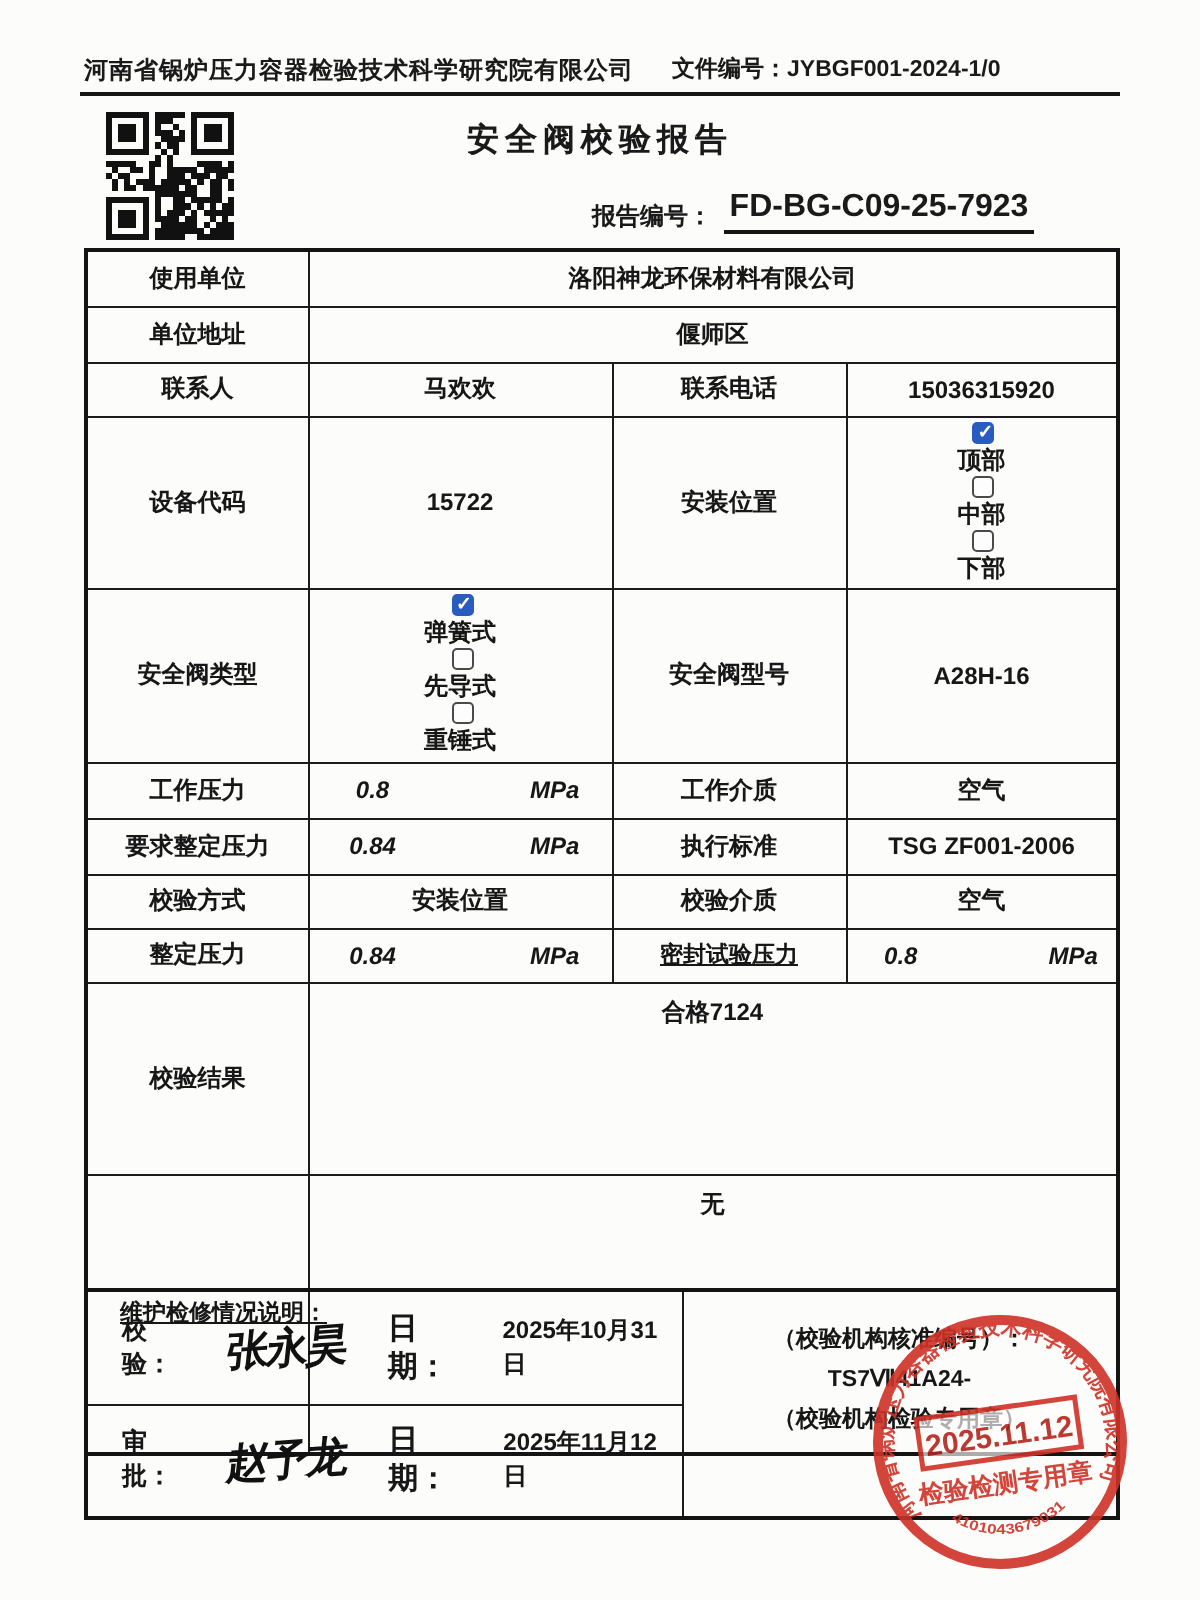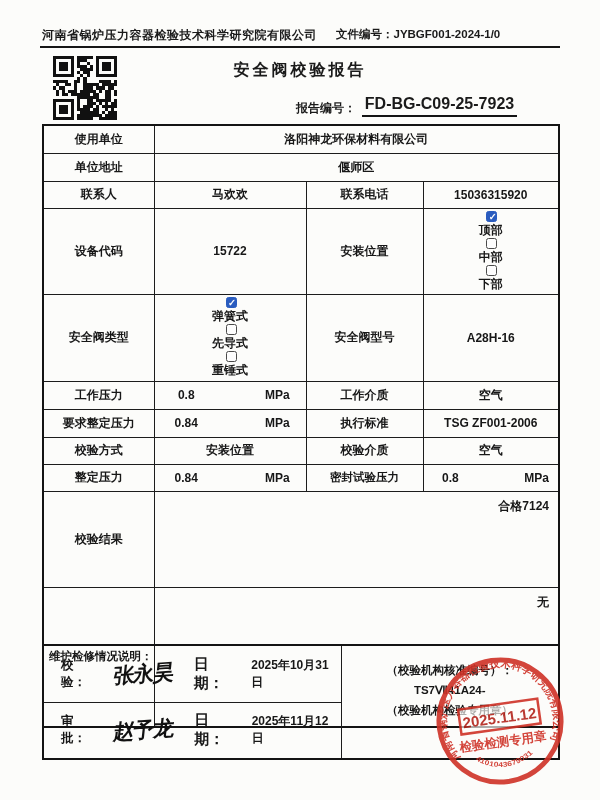--- a/index.html
+++ b/index.html
@@ -21,24 +21,24 @@
   
   table { border-collapse:collapse; table-layout:fixed; position:absolute; left:42px;
           font-size:12px; font-weight:bold; color:#171717; }
   td { border:1.6px solid #1c1c1c; text-align:center; vertical-align:middle; padding:2px 3px; }
   table.main  { top:124px; width:516px; }
   table.dates { top:613px; width:516px; }
   table.sign  { top:644px; width:516px; }
   table.main, table.dates, table.sign { border:2px solid #141414; }
   .h28 td{height:28px} .h27 td{height:27px} .h30 td{height:30px}
   .tall96 td{height:96px} .tall140 td{height:140px} .h57 td{height:57px}
-  td.topleft { vertical-align:top; text-align:right; padding:6px 9px; }
-  td.small-label { font-size:11.5px; white-space:nowrap; padding:2px 5px; }
-  
-  .pv { display:flex; width:100%; align-items:center; }
+  td.topleft { vertical-align:top; text-align:center; padding:6px 9px; }
+  td.small-label { font-size:11.5px; white-space:nowrap; padding:2px 16px;text-decoration:underline; }
+  
+  .pv { display:flex; width:100%; align-items:center;font-style:italic; }
   .pv .v { width:58%; text-align:center; }
   .pv .u { width:42%; text-align:left; padding-left:6px;margin-left:44px; }
   
   .cbrow { display:flex; align-items:center; justify-content:center; flex-wrap:wrap; line-height:1.35;flex-direction:column; }
   .cb { display:inline-block; width:11px; height:11px; border:1.4px solid #4a4a4a; border-radius:2.5px;
         margin:0 2px 0 4px; position:relative; background:#fdfdfd; flex:none; }
   .cb.on { background:#2a5cbf; border-color:#2a5cbf; }
   .cb.on::before { content:"✓"; position:absolute; left:0; top:-1px; width:11px; text-align:center;
                    font-size:9.5px; color:#fff; font-weight:bold; }
   

